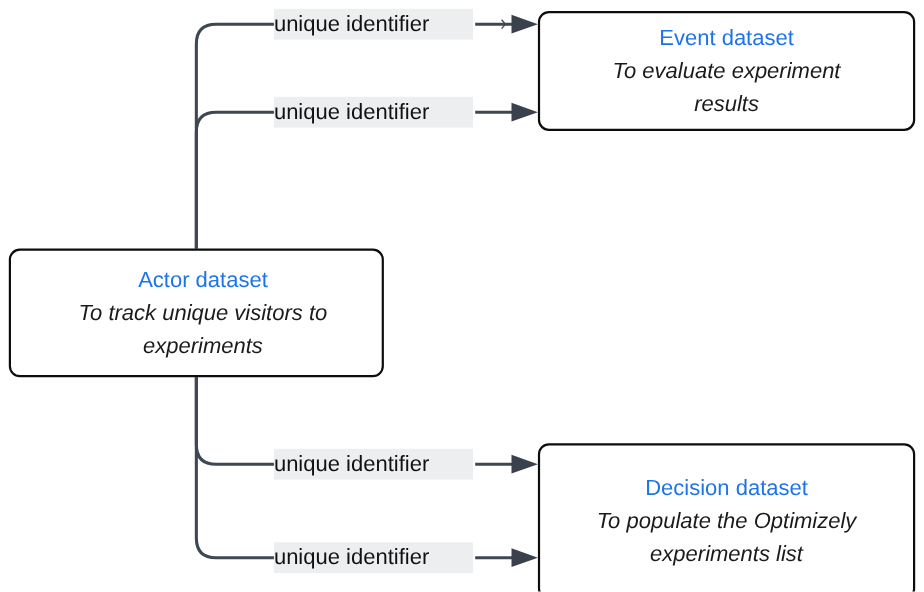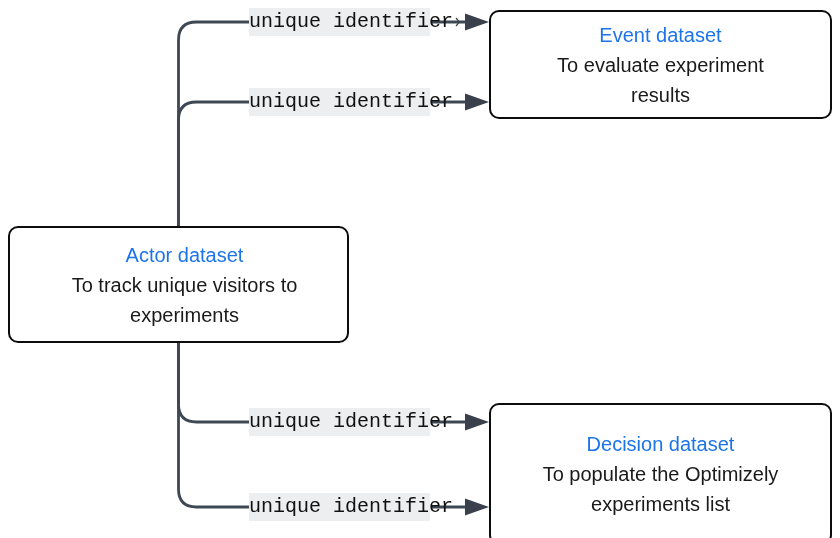--- a/index.html
+++ b/index.html
@@ -44,36 +44,36 @@
     text-align: center;
     font-size: 20px;
     line-height: 30px;
     color: #1a1a1a;
   }
   .node-title {
     color: #1d74e8;
   }
   .node-desc {
     white-space: pre-line;
+    font-style: italic;
   }
   .node-actor    { left: 8px;   top: 226px; width: 341px; height: 117px; padding-left: 12px; }
   .node-event    { left: 489px; top: 10px;  width: 343px; height: 109px; }
   .node-decision { left: 489px; top: 403px; width: 343px; height: 142px; }
   .edge-label {
     position: absolute;
     left: 249px;
     width: 181px;
     height: 28px;
     line-height: 28px;
-    text-align: center;
+    text-align: left;
     background: #eceef0;
     color: #111111;
     font-size: 20px;
     white-space: nowrap;
-    font-family: Liberation Mono, monospace;
   }
   .edge-label-1 { top: 8px;   }
   .edge-label-2 { top: 88px;  }
   .edge-label-3 { top: 408px; }
   .edge-label-4 { top: 493px; }
 </style>
 </head>
 <body>
 
 <div class="canvas">

